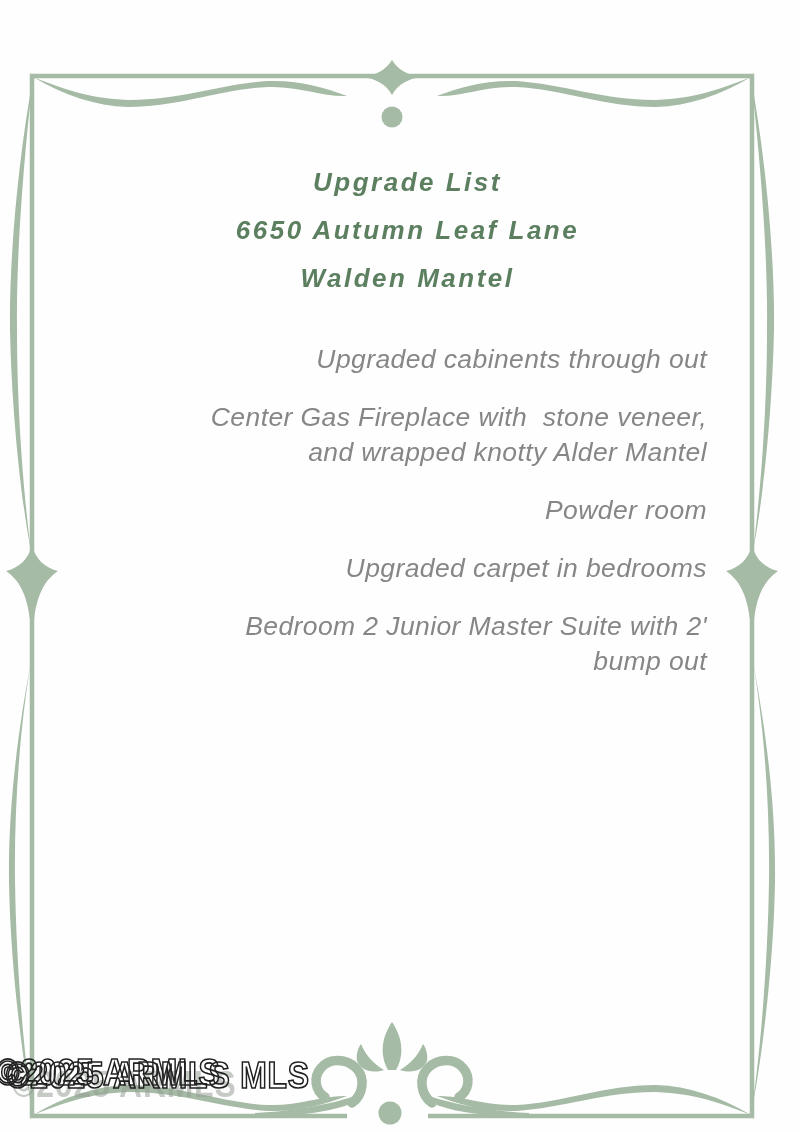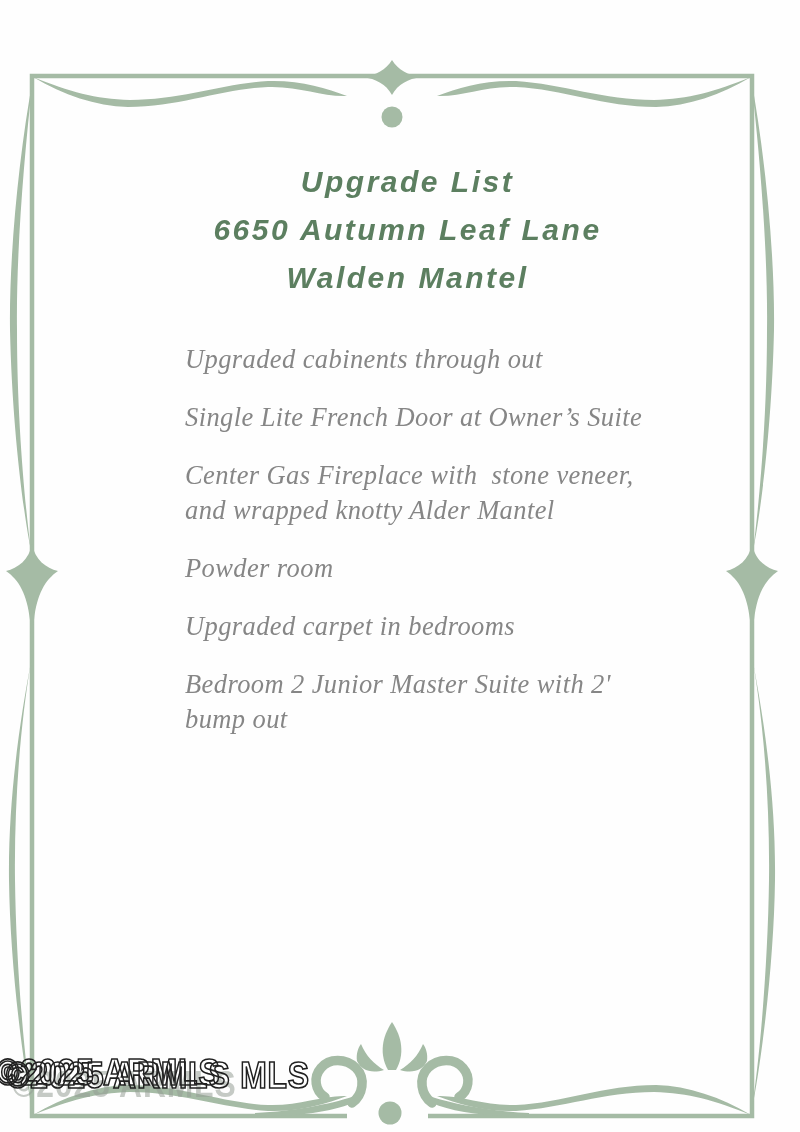--- a/index.html
+++ b/index.html
@@ -26,36 +26,37 @@
 
   .title-block {
     position: absolute;
     left: 55px; right: 40px;
     top: 158px;
     text-align: center;
     color: var(--title-color, #5c7f60);
     font-family: "Liberation Sans", sans-serif;
     font-style: italic;
     font-weight: 600;
-    font-size: 30px;
+    font-size: 26px;
     line-height: 48px;
     letter-spacing: 2.5px;
   }
 
   .items {
     position: absolute;
     left: 185px;
     top: 342px;
     width: 522px;
     color: var(--item-color, #868686);
-    font-family: Liberation Serif, serif;
+    font-family: Liberation Sans, sans-serif;
     font-style: italic;
     font-size: 26.5px;
     line-height: 35px;
     letter-spacing: 0.4px;
+    text-align: right;
   }
   .item {
     margin-bottom: 23px;
     white-space: pre-wrap;
   }
   .item:nth-child(9) { padding-left: 85px; }
 
   .watermark {
     position: absolute;
     left: -4px;
@@ -155,21 +156,20 @@
   </svg>
 
   <div class="title-block">
     <div>Upgrade List</div>
     <div>6650 Autumn Leaf Lane</div>
     <div>Walden Mantel</div>
   </div>
 
   <div class="items">
     <div class="item">Upgraded cabinents through out</div>
-    <div class="item">Single Lite French Door at Owner’s Suite</div>
     <div class="item">Center Gas Fireplace with  stone veneer,
 and wrapped knotty Alder Mantel</div>
     <div class="item">Powder room</div>
     <div class="item">Upgraded carpet in bedrooms</div>
     <div class="item">Bedroom 2 Junior Master Suite with 2'
 bump out</div>
   </div>
 
   <div class="watermark">
     <span class="wm-layer wm-ghost">©2025 ARMLS</span>

